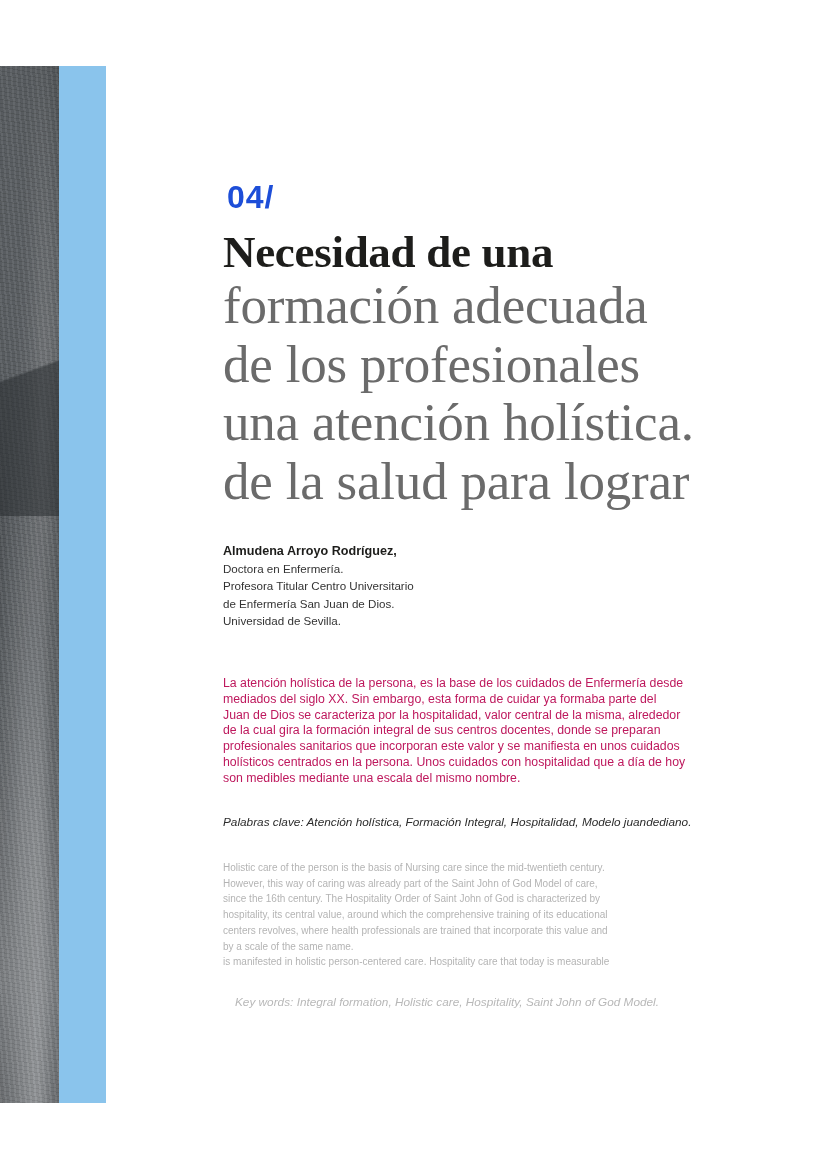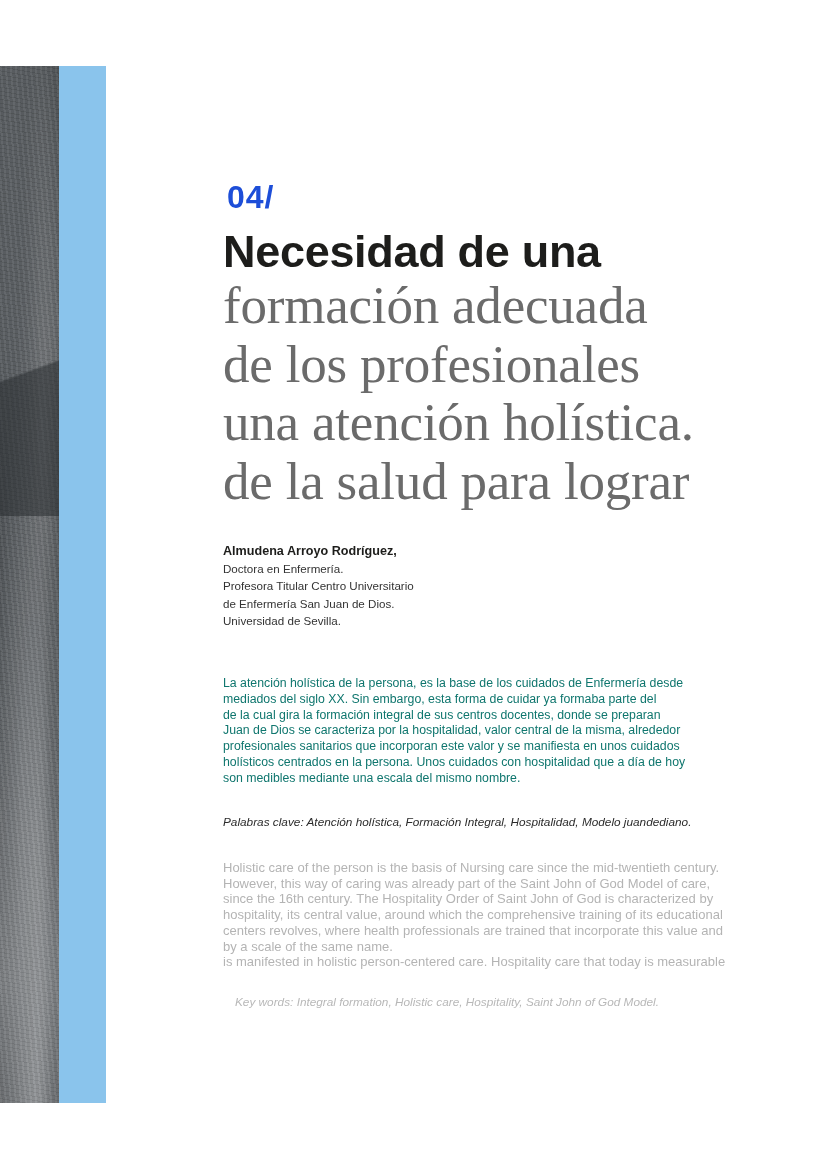--- a/index.html
+++ b/index.html
@@ -31,48 +31,48 @@
     position: absolute; left: 59px; top: 66px; width: 47px; height: 1037px; background: #8AC4EC;
   }
   .content { position: absolute; left: 223px; top: 0; width: 520px; }
   .chapter-num {
     position: absolute; left: 0; top: 166px; margin: 4px;
     font-family: "Liberation Sans", sans-serif; font-weight: 700; font-size: 32px; line-height: 54px;
     color: #1d4ed8; letter-spacing: 1px;
   }
   .title-bold {
     position: absolute; left: 0; top: 225px; margin: 0; white-space: nowrap;
-    font-family: Liberation Sans, sans-serif; font-weight: 700; font-size: 45px; line-height: 54px;
+    font-family: Liberation Serif, serif; font-weight: 700; font-size: 45px; line-height: 54px;
     color: #1d1d1b; letter-spacing: -0.3px;
   }
   .title-serif {
     position: absolute; left: 0; top: 276px; margin: 0; white-space: nowrap;
     font-family: "Liberation Serif", serif; font-weight: 400; font-size: 53px; line-height: 58.5px;
     color: #6b6b6b; letter-spacing: -0.2px;
   }
   .title-serif span { display: block; }
   .author { position: absolute; left: 0; top: 543px; }
   .author-name {
     font-family: "Liberation Sans", sans-serif; font-weight: 700; font-size: 12.6px; line-height: 17px; color: #1d1d1b;
   }
   .author-line {
     font-family: "Liberation Sans", sans-serif; font-size: 11.6px; line-height: 17.4px; color: #333333;
   }
   .abstract-es {
     position: absolute; left: 0; top: 676px; width: 510px; margin: 0;
-    font-family: "Liberation Sans", sans-serif; font-size: 12.3px; line-height: 15.8px; color: #0f766e;
+    font-family: "Liberation Sans", sans-serif; font-size: 12.3px; line-height: 15.8px; color: #be185d;
   }
   .abstract-es span, .abstract-en span { display: block; white-space: nowrap; }
   .keywords-es {
     position: absolute; left: 0; top: 815px; margin: 0; white-space: nowrap;
     font-family: "Liberation Sans", sans-serif; font-style: italic; font-size: 11.8px; line-height: 15px; color: #2b2b2b;
   }
   .abstract-en {
     position: absolute; left: 0; top: 860px; width: 510px; margin: 0;
-    font-family: "Liberation Sans", sans-serif; font-size: 13px; line-height: 15.7px; color: #b4b4b4;
+    font-family: "Liberation Sans", sans-serif; font-size: 10px; line-height: 15.7px; color: #b4b4b4;
   }
   .keywords-en {
     position: absolute; left: 0; top: 983px; margin: 12px; white-space: nowrap;
     font-family: "Liberation Sans", sans-serif; font-style: italic; font-size: 11.8px; line-height: 15px; color: #b8b8b8;
   }
 </style>
 </head>
 <body>
 
 <div class="photo-strip"></div>
@@ -92,22 +92,22 @@
     <div class="author-name">Almudena Arroyo Rodríguez,</div>
     <div class="author-line">Doctora en Enfermería.</div>
     <div class="author-line">Profesora Titular Centro Universitario</div>
     <div class="author-line">de Enfermería San Juan de Dios.</div>
     <div class="author-line">Universidad de Sevilla.</div>
   </div>
 
   <p class="abstract-es">
     <span>La atención holística de la persona, es la base de los cuidados de Enfermería desde</span>
     <span>mediados del siglo XX. Sin embargo, esta forma de cuidar ya formaba parte del</span>
+    <span>Juan de Dios se caracteriza por la hospitalidad, valor central de la misma, alrededor</span>
     <span>de la cual gira la formación integral de sus centros docentes, donde se preparan</span>
-    <span>Juan de Dios se caracteriza por la hospitalidad, valor central de la misma, alrededor</span>
     <span>profesionales sanitarios que incorporan este valor y se manifiesta en unos cuidados</span>
     <span>holísticos centrados en la persona. Unos cuidados con hospitalidad que a día de hoy</span>
     <span>son medibles mediante una escala del mismo nombre.</span>
   </p>
   <p class="keywords-es">Palabras clave: Atención holística, Formación Integral, Hospitalidad, Modelo juandediano.</p>
 
   <p class="abstract-en">
     <span>Holistic care of the person is the basis of Nursing care since the mid-twentieth century.</span>
     <span>However, this way of caring was already part of the Saint John of God Model of care,</span>
     <span>since the 16th century. The Hospitality Order of Saint John of God is characterized by</span>

